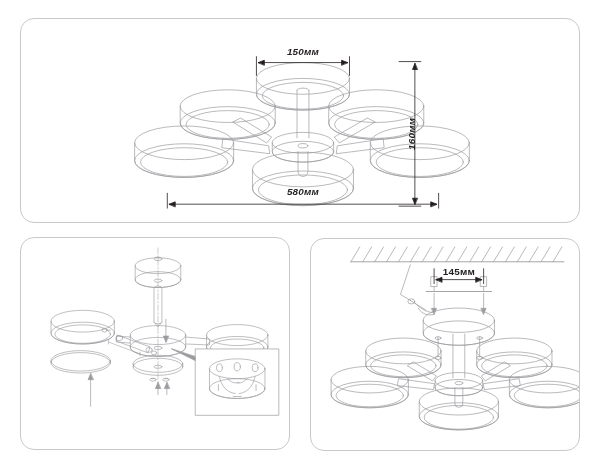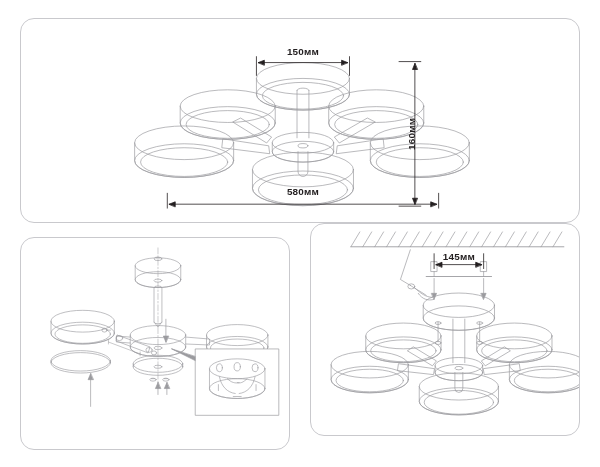--- a/index.html
+++ b/index.html
@@ -18,23 +18,23 @@
     background: #ffffff;
     overflow: hidden;
   }
   .panel {
     position: absolute;
     border: 1px solid #c9c9cd;
     border-radius: 14px;
     background: #ffffff;
     box-sizing: border-box;
   }
-  #panel-main   { left: 20px;  top: 18px;  width: 560px; height: 205px; }
+  #panel-main   { left: 20px;  top: 18px;  width: 560px; height: 205px; font-style: italic; }
   #panel-assembly { left: 20px;  top: 237px; width: 270px; height: 213px; }
-  #panel-install  { left: 310px; top: 223px; width: 270px; height: 213px; }
+  #panel-install  { left: 310px; top: 238px; width: 270px; height: 213px; }
 
   .panel-svg {
     position: absolute;
     left: 0; top: 0;
     width: 100%;
     height: 100%;
     display: block;
   }
   .dim-label {
     font-family: "Liberation Sans", sans-serif;

